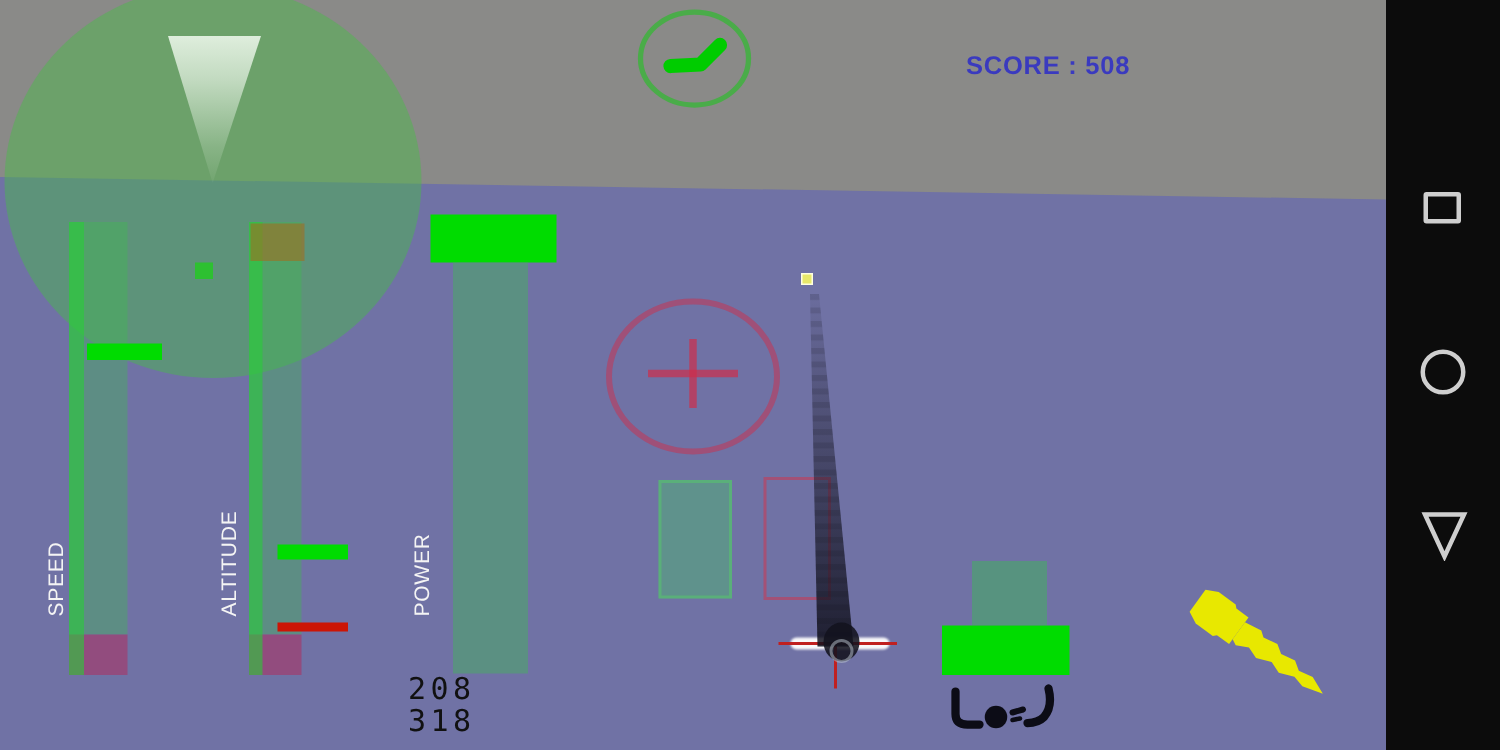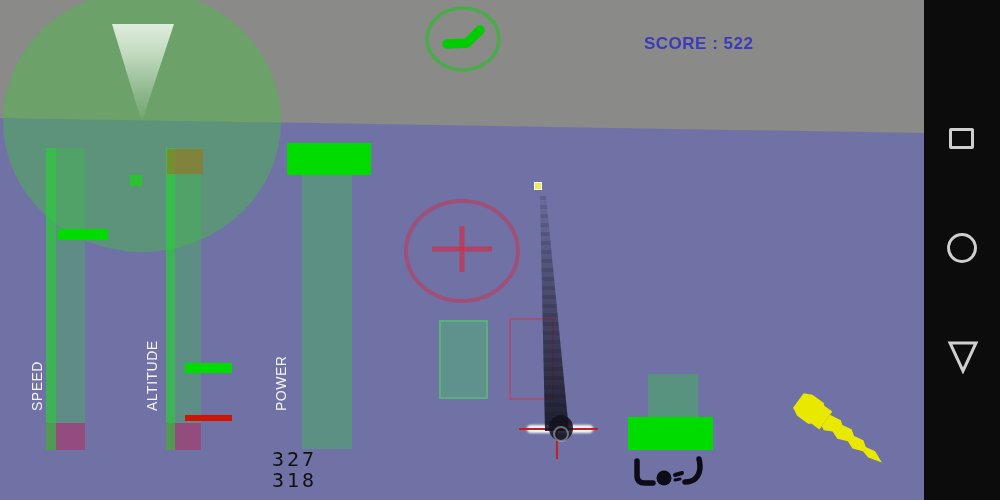--- a/index.html
+++ b/index.html
@@ -92,25 +92,25 @@
     <div class="abs strip alt-strip"></div>
     <div class="abs alt-cap"></div>
     <div class="abs tick-green alt-tick-green"></div>
     <div class="abs tick-red alt-tick-red"></div>
     <div class="abs gauge-label alt-label">ALTITUDE</div>
 
     <div class="abs power-top"></div>
     <div class="abs power-track"></div>
     <div class="abs gauge-label power-label">POWER</div>
     <div class="abs power-readout">
-      <div>327</div>
+      <div>208</div>
       <div>318</div>
     </div>
 
-    <div class="abs score">SCORE : 522</div>
+    <div class="abs score">SCORE : 508</div>
 
     <svg class="abs" style="left:424px;top:5px;" width="80" height="68">
       <ellipse cx="39" cy="34" rx="36" ry="31" fill="none" stroke="rgba(40,190,40,0.65)" stroke-width="3.5"></ellipse>
       <polyline points="23,39 43,38 56,25" fill="none" stroke="#00cc00" stroke-width="9.5" stroke-linecap="round" stroke-linejoin="round"></polyline>
     </svg>
 
     <svg class="abs" style="left:400px;top:195px;" width="125" height="112">
       <ellipse cx="62" cy="56" rx="56" ry="50" fill="none" stroke="rgba(205,45,75,0.5)" stroke-width="4"></ellipse>
       <line x1="32" y1="54" x2="92" y2="54" stroke="rgba(205,45,75,0.7)" stroke-width="5"></line>
       <line x1="62" y1="31" x2="62" y2="77" stroke="rgba(205,45,75,0.7)" stroke-width="5"></line>

